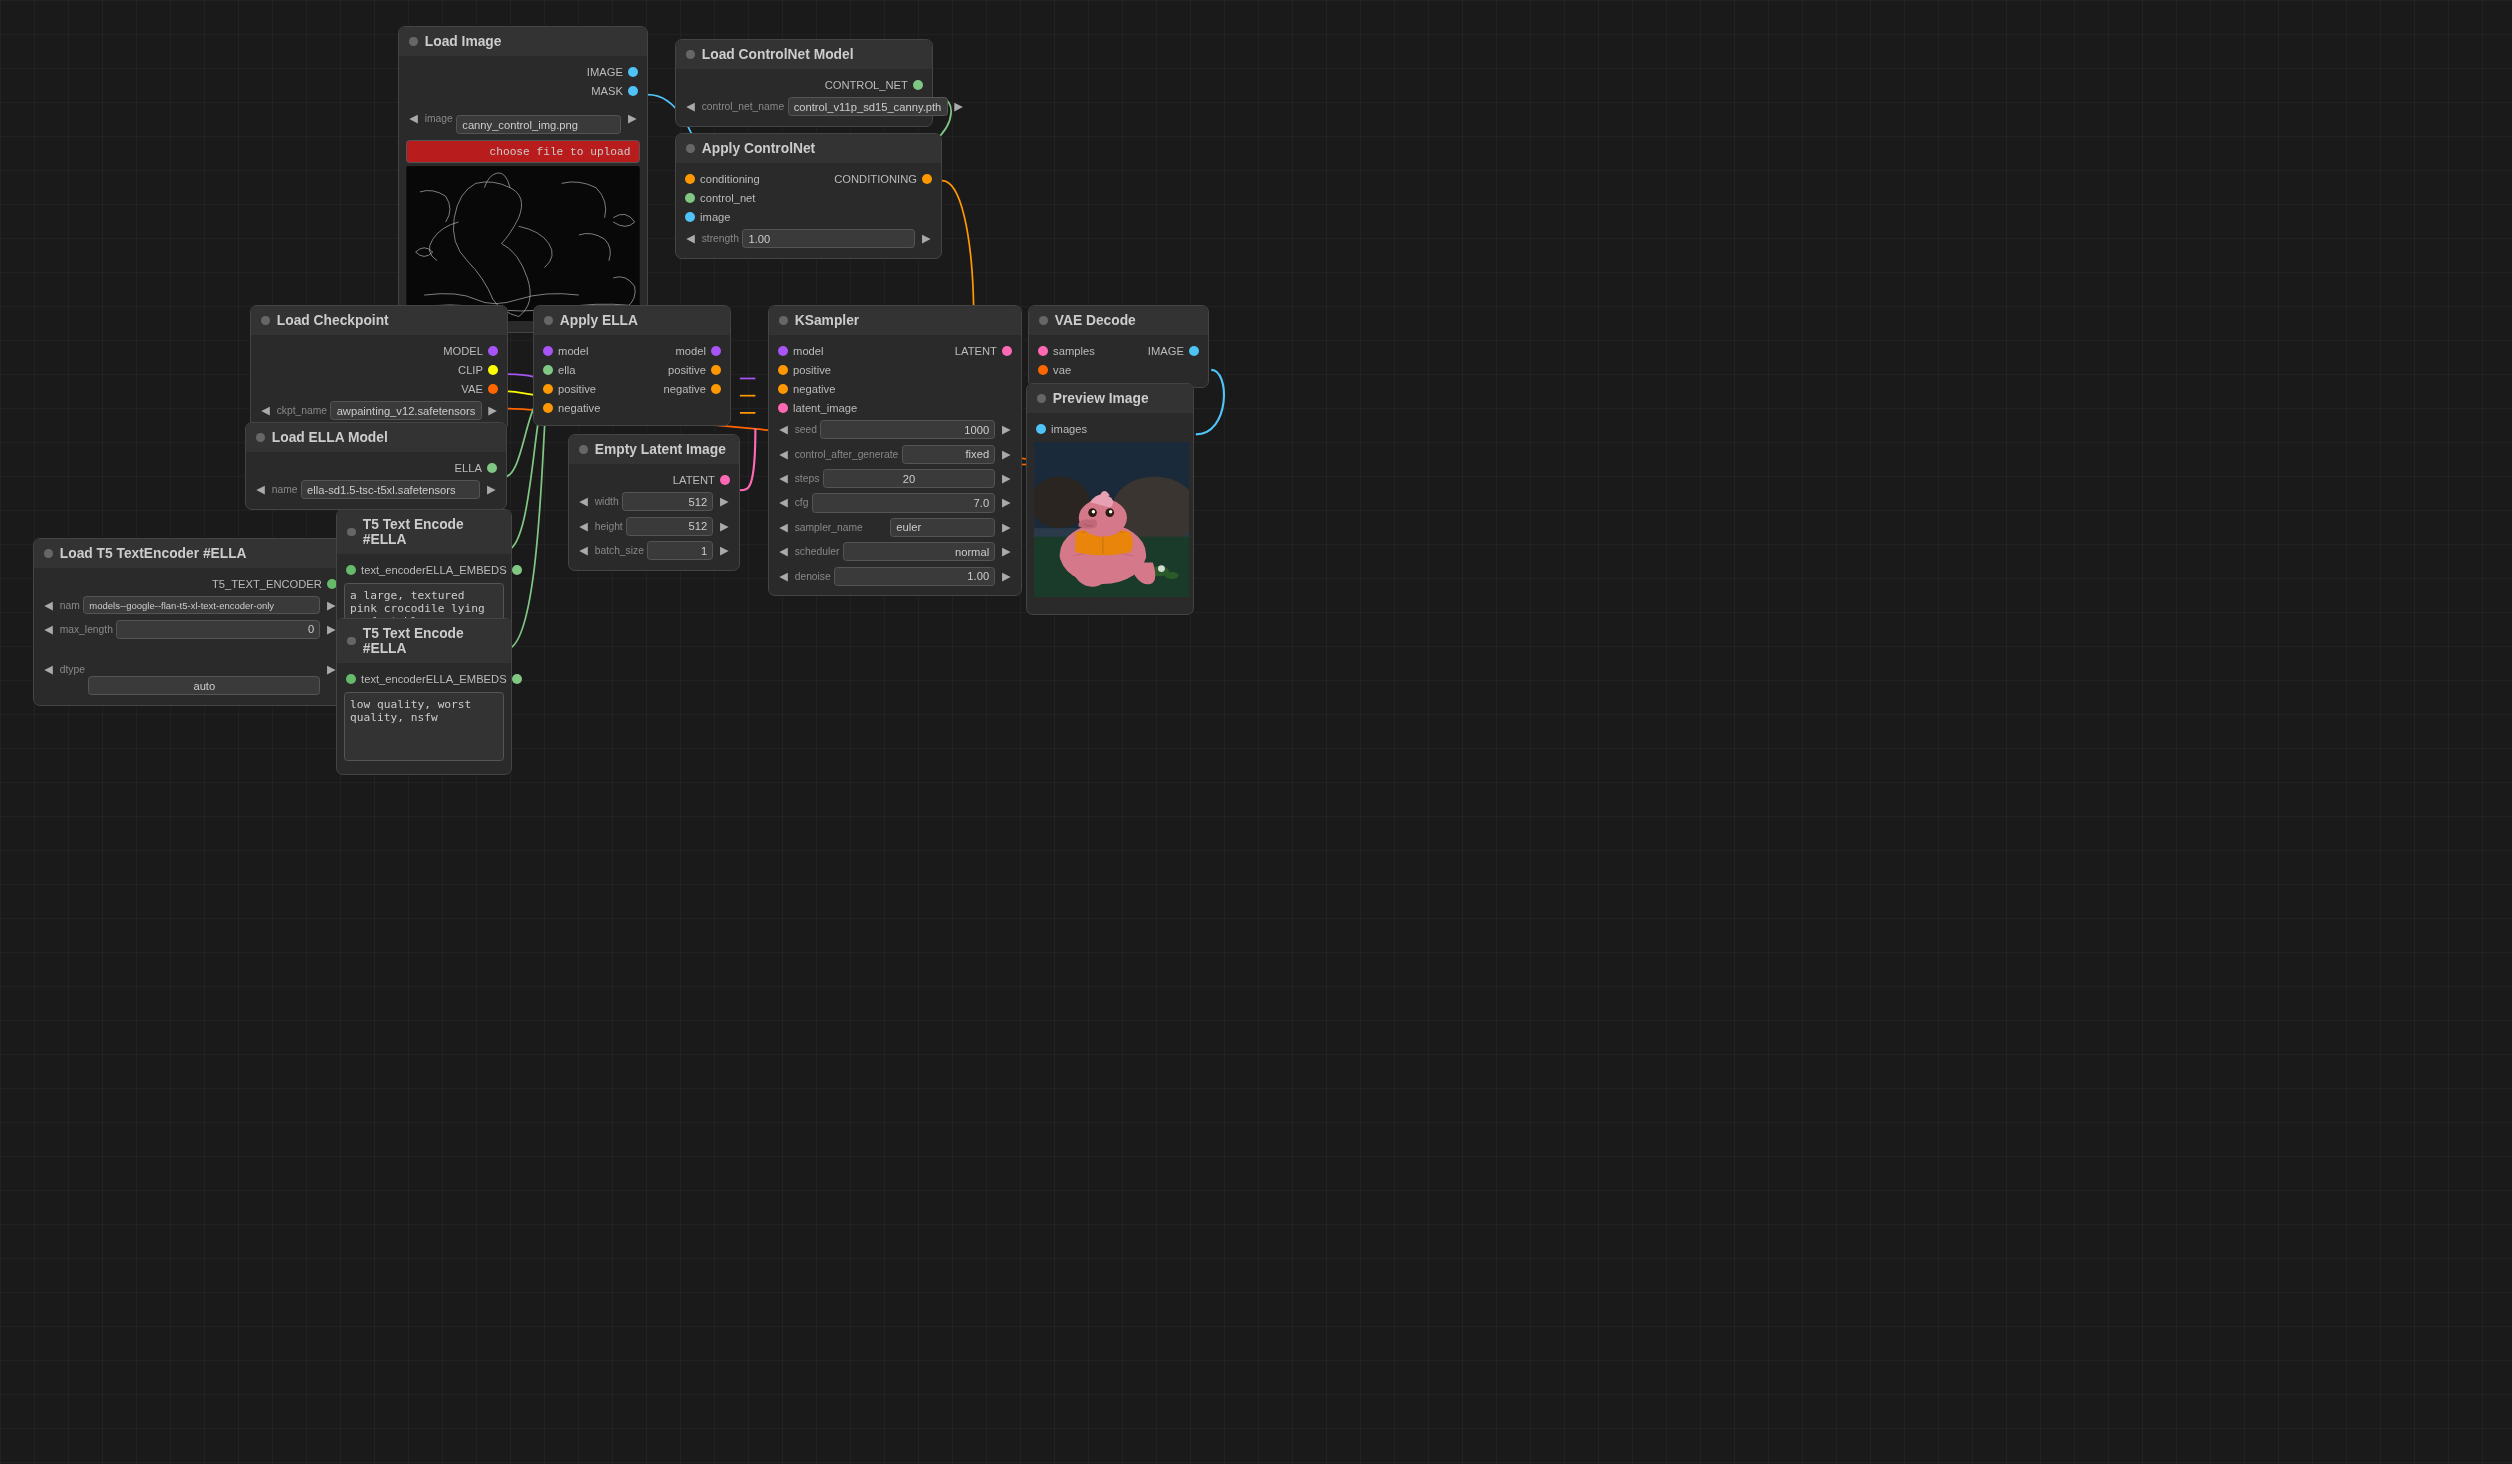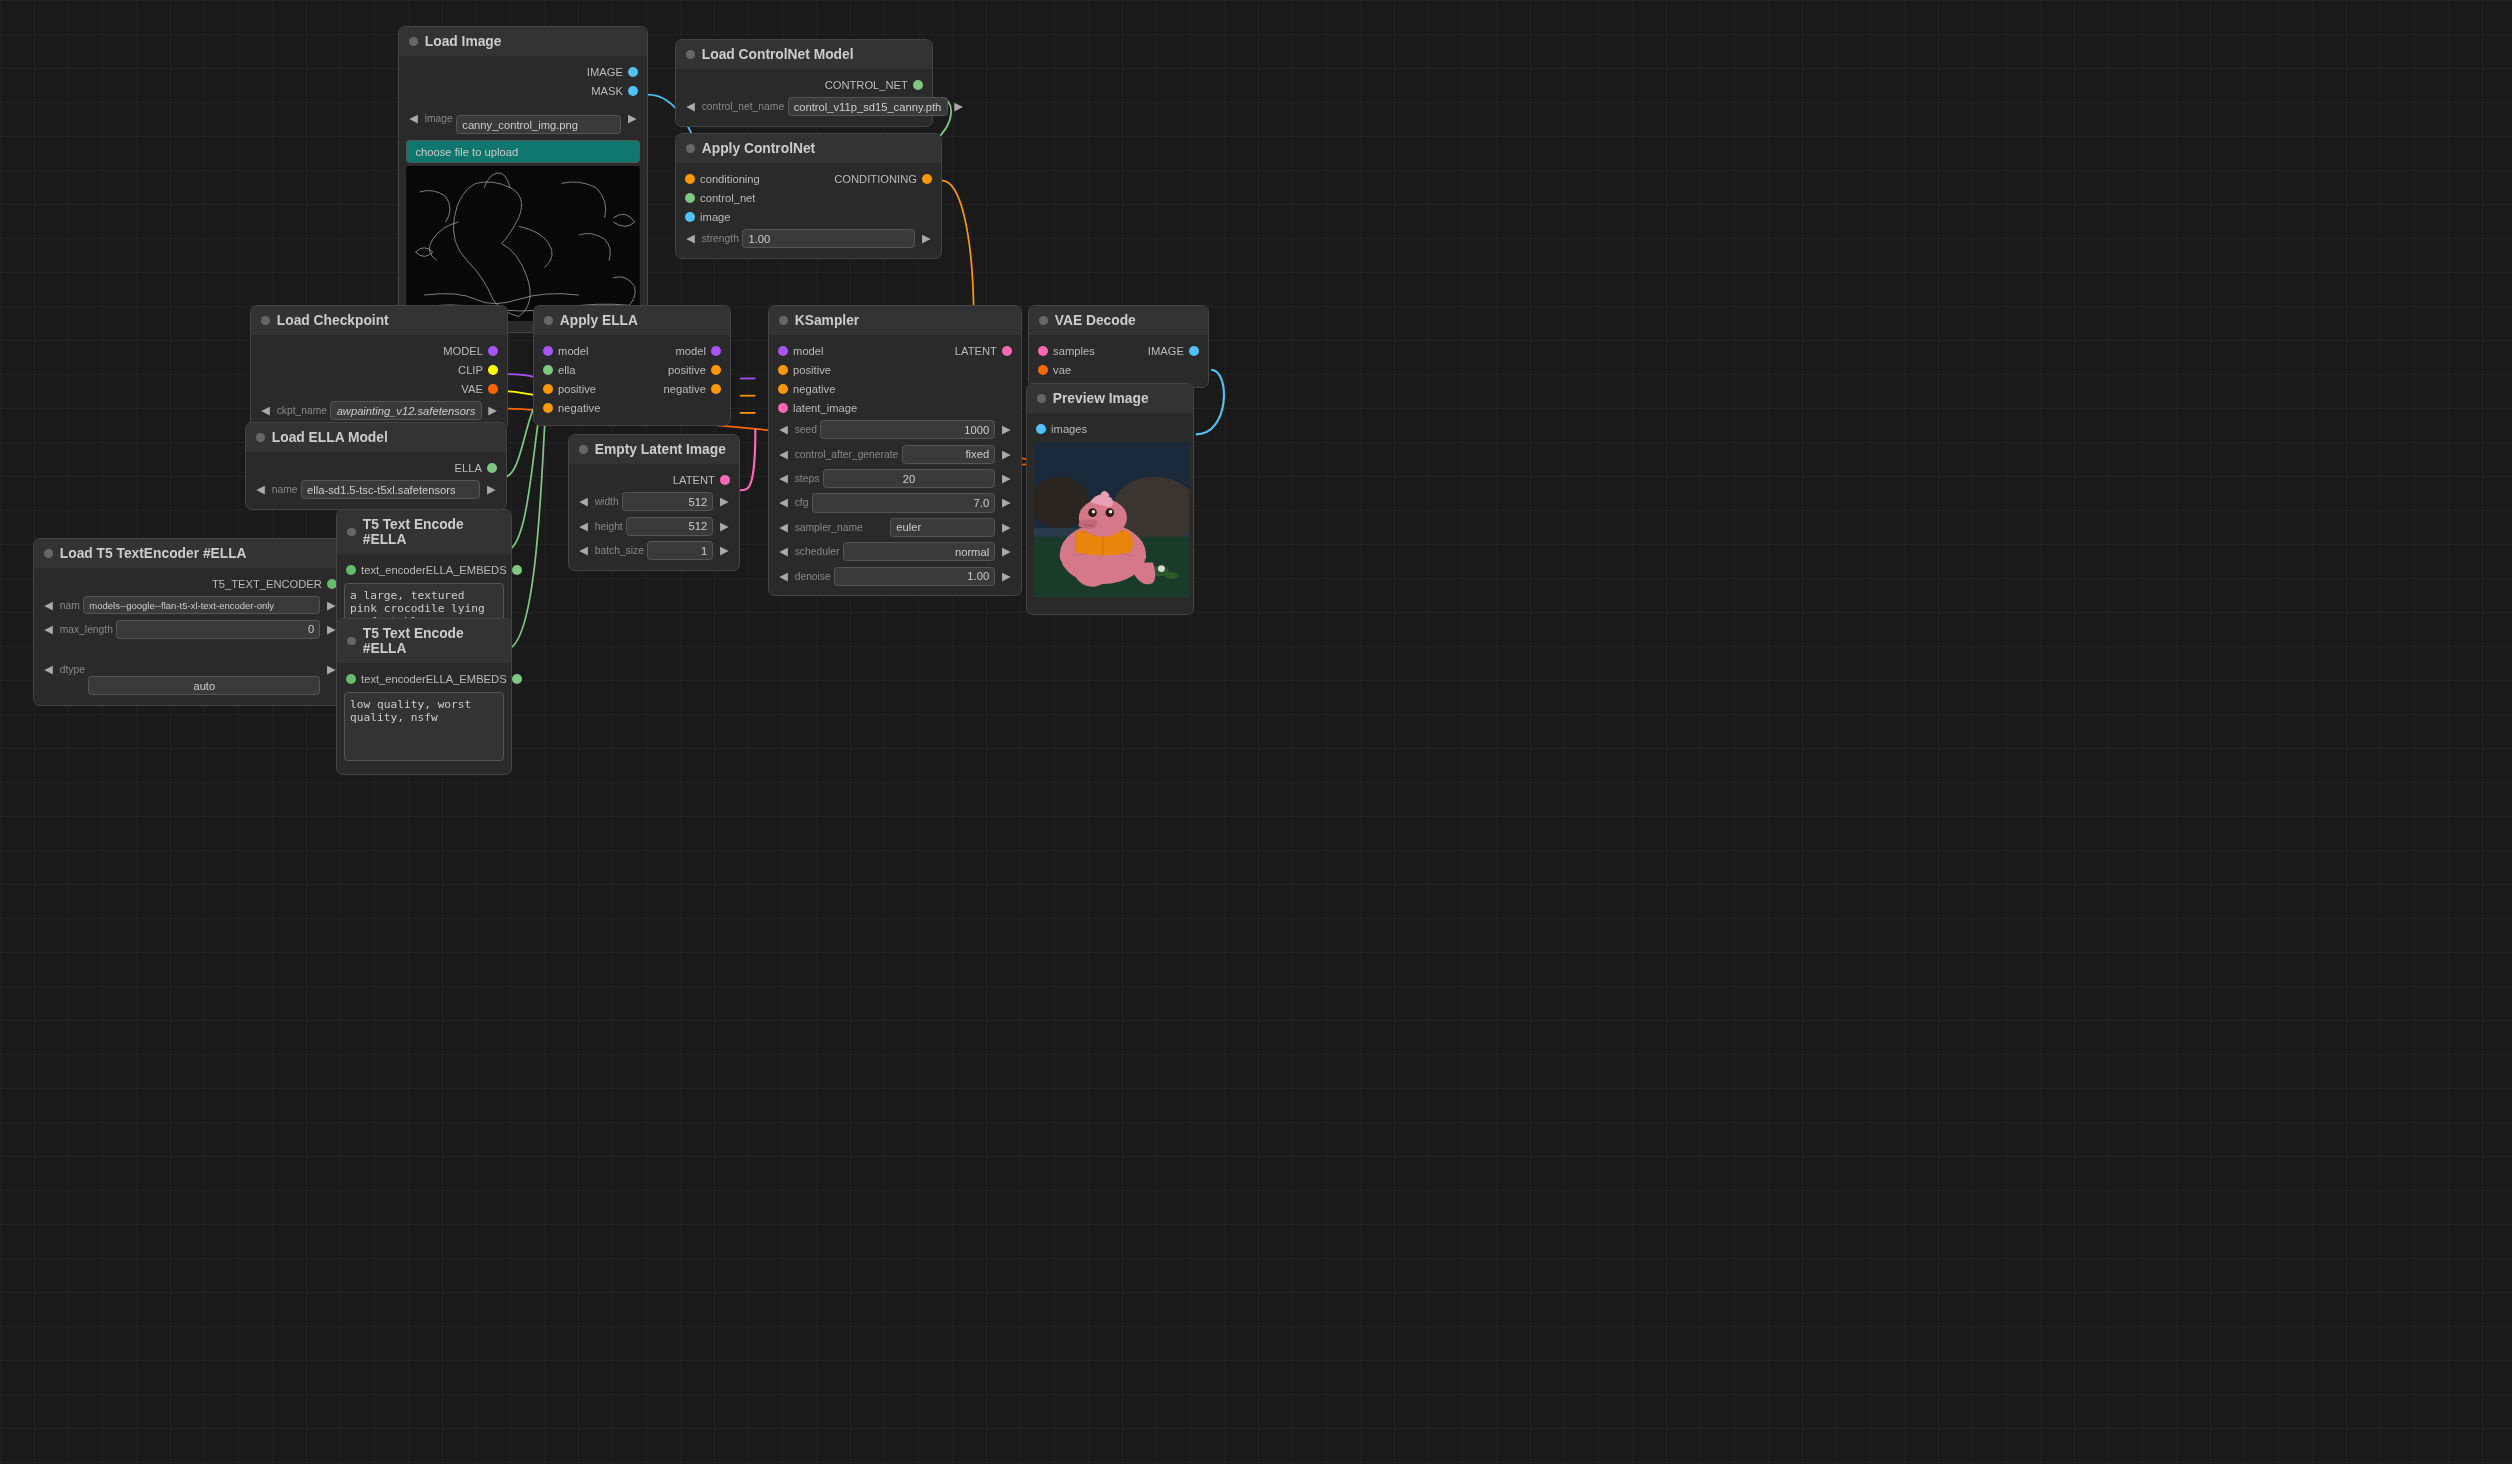--- a/index.html
+++ b/index.html
@@ -108,29 +108,30 @@
       padding: 2.6px 5.2px;
       color: #ccc;
       font-size: 11.2px;
       display: flex;
       align-items: center;
       justify-content: space-between;
     }
 
     .upload-btn {
       margin: 3.4px 6.9px;
-      background: #0f766e;
+      background: #b91c1c;
       border: 0.9px solid #555;
       border-radius: 3.4px;
       color: #ccc;
       font-size: 11.2px;
       padding: 4.3px 8.6px;
       cursor: pointer;
-      text-align: left;
+      text-align: right;
       width: calc(100% - 13.8px);
+      font-family: Liberation Mono, monospace;
     }
 
     .image-preview {
       margin: 3.4px 6.9px;
       background: #111;
       border-radius: 3.4px;
       overflow: hidden;
     }
 
     .image-preview-inner {
@@ -338,21 +339,21 @@
       <span class="port-label">CLIP</span>
       <div class="port-dot right" style="background:#ffff00;"></div>
     </div>
     <div class="port-row output">
       <span class="port-label">VAE</span>
       <div class="port-dot right" style="background:#ff6600;"></div>
     </div>
     <div class="widget-row">
       <button class="widget-btn">◀</button>
       <span style="font-size:10.3px;color:#888;">ckpt_name</span>
-      <div class="widget-slider" style="flex:1;font-style:italic;">
+      <div class="widget-slider" style="flex:1;">
         <span>awpainting_v12.safetensors</span>
       </div>
       <button class="widget-btn">▶</button>
     </div>
   </div>
 </div>
 
 <div class="node" style="left: 533px; top: 305px; width: 198px;">
   <div class="node-header">
     <div class="dot"></div>

